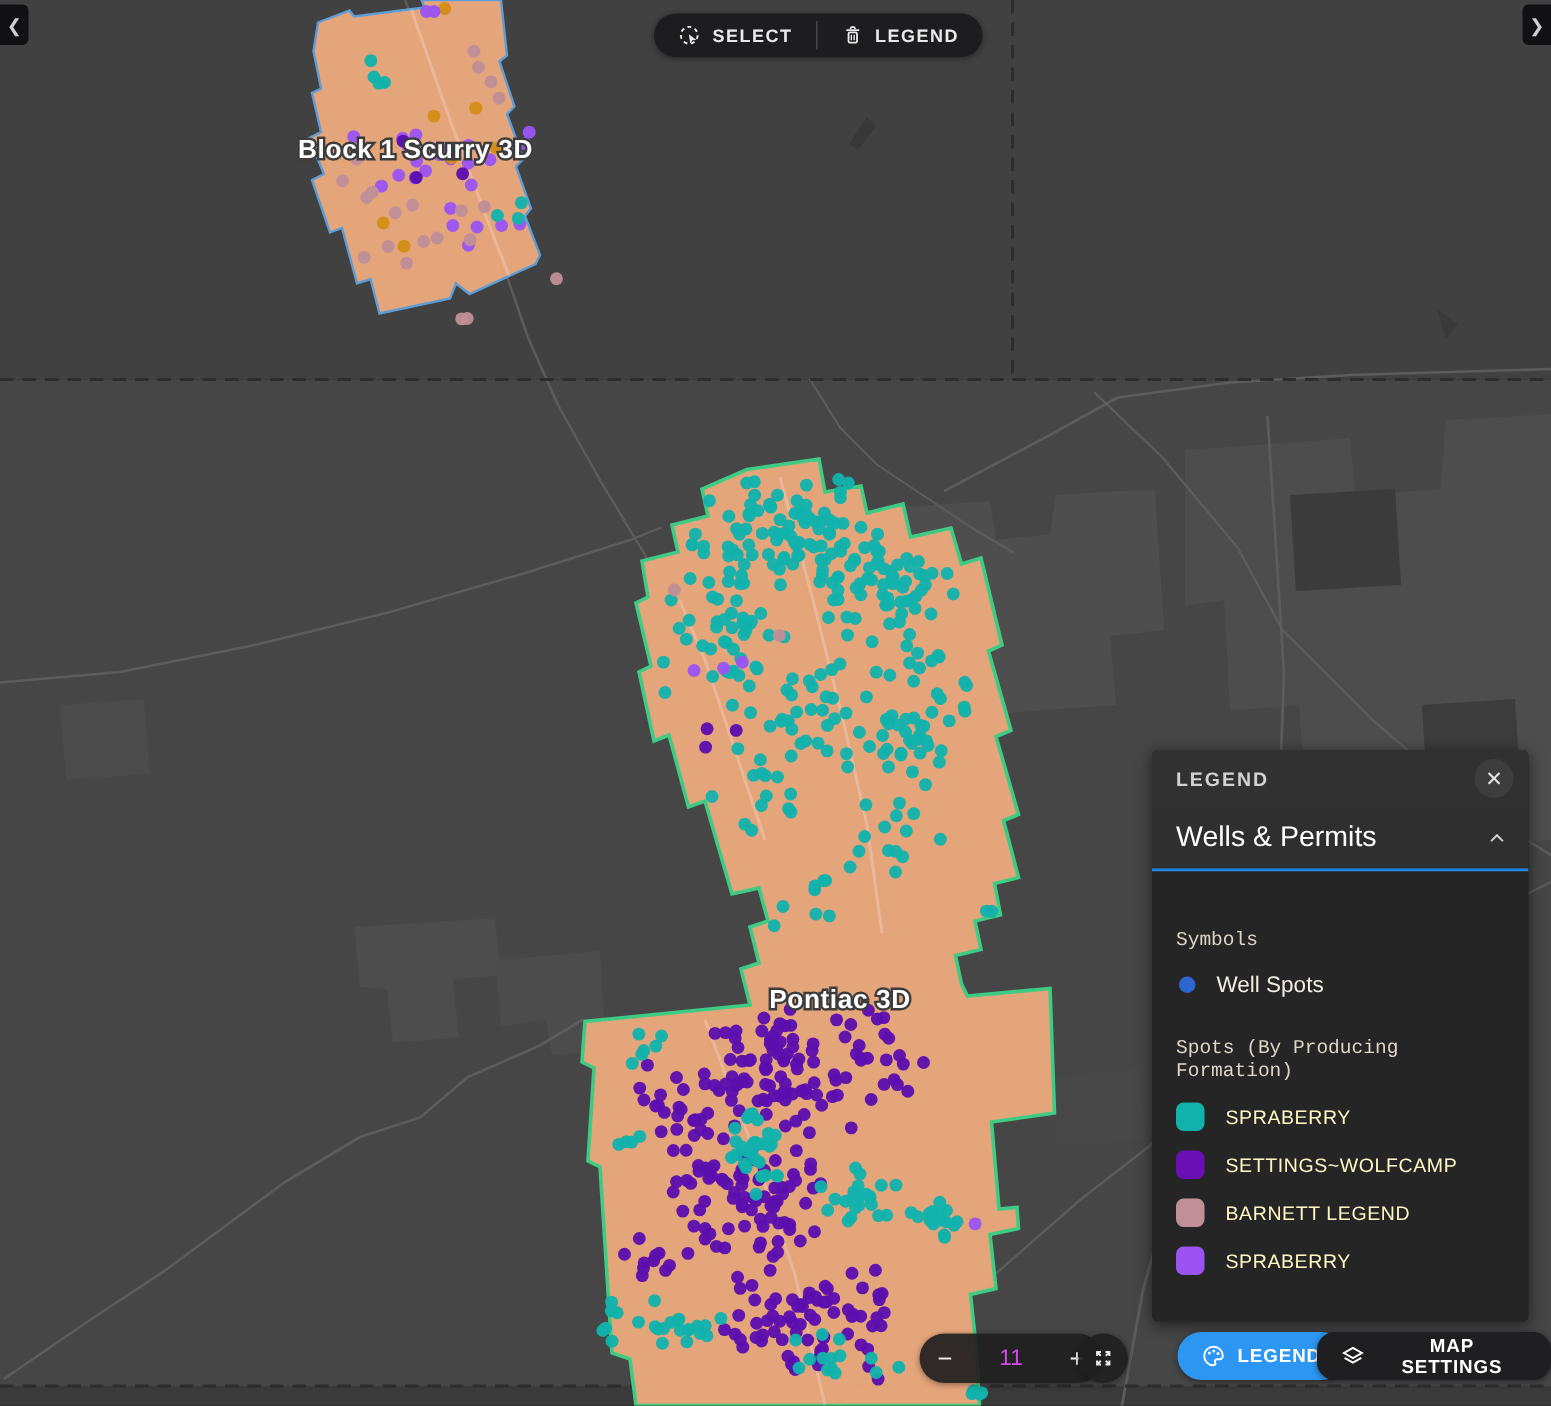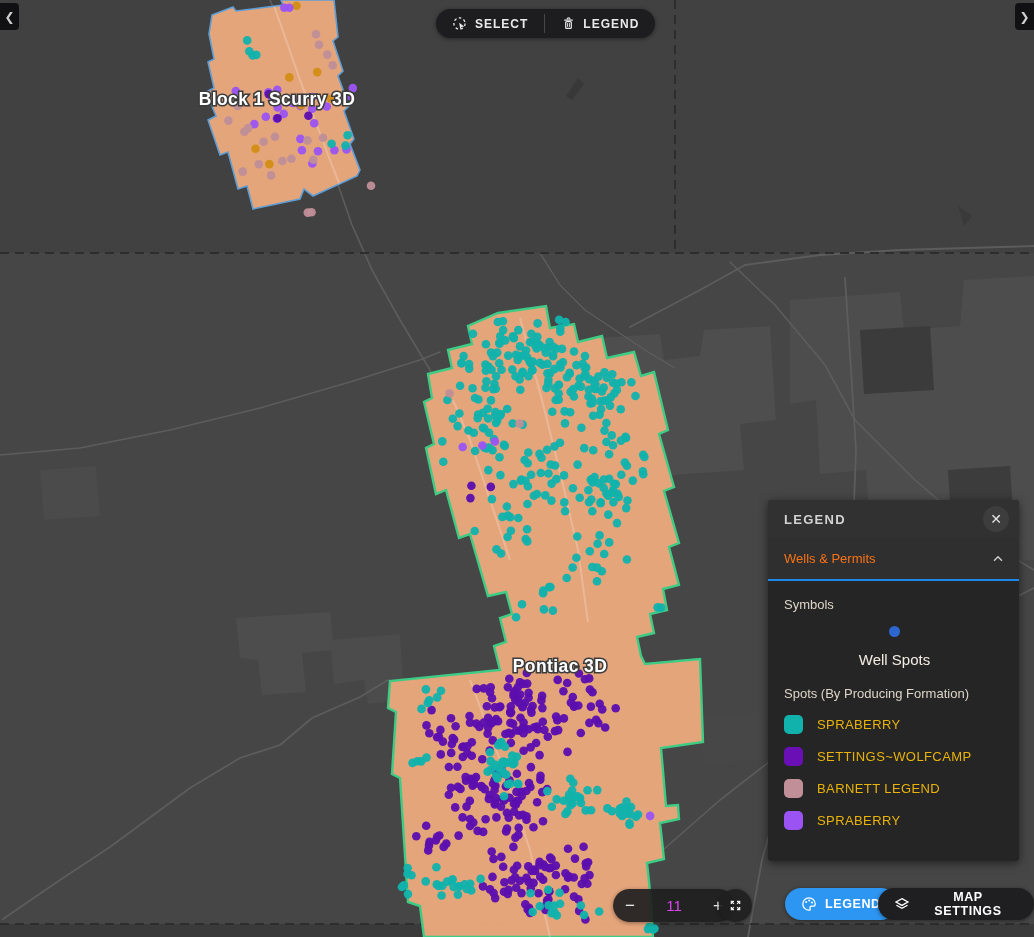--- a/index.html
+++ b/index.html
@@ -25,45 +25,45 @@
   
   .panel{position:absolute;left:768px;top:500px;width:251px;background:#262626;border-radius:4px;
          box-shadow:0 2px 10px rgba(0,0,0,.55);overflow:hidden;}
   .panel-header{height:38px;background:#313131;display:flex;align-items:center;justify-content:space-between;
                 padding:0 10px 0 16px;}
   .panel-title{color:#d2d2d2;font-size:13px;font-weight:bold;letter-spacing:1.3px;}
   .panel-close{width:26px;height:26px;border-radius:50%;background:#3d3d3d;border:none;color:#e3e3e3;
                font-size:14px;line-height:1;cursor:pointer;display:flex;align-items:center;justify-content:center;}
   .panel-section{height:41px;background:#2f2f2f;border-bottom:2px solid #1f87e8;display:flex;
                  align-items:center;justify-content:space-between;padding:0 14px 0 16px;cursor:pointer;}
-  .section-title{color:#f97316;font-size:13px;}
+  .section-title{color:#ffffff;font-size:19px;}
   .panel-body{padding:12px 16px 18px 16px;background:#252525;}
-  .body-heading{color:#ddd6c9;font-size:13px;margin:4px 0 14px 0;}
-  .wellspot-row{display:flex;align-items:center;gap:14px;margin:14px 0 18px 2px;flex-direction:column;}
+  .body-heading{color:#ddd6c9;font-size:13px;margin:26px 0 14px 0;font-family:Liberation Mono, monospace;}
+  .wellspot-row{display:flex;align-items:center;gap:14px;margin:14px 0 18px 2px;}
   .wellspot-dot{width:11px;height:11px;border-radius:50%;}
   .wellspot-label{color:#f2ede4;font-size:15px;}
   .formation-row{display:flex;align-items:center;gap:14px;margin:0 0 13px 0;}
   .swatch{width:19px;height:19px;border-radius:5px;flex:none;}
-  .formation-label{color:#eab308;font-size:13px;letter-spacing:.4px;text-align:right;}
+  .formation-label{color:#fef9c3;font-size:13px;letter-spacing:.4px;text-align:right;}
 
   
   .zoom-pill{position:absolute;left:613px;top:889px;width:98px;height:33px;border-radius:17px;
              background:rgba(32,32,32,.92);display:flex;align-items:center;justify-content:space-between;
              padding:0 12px;box-shadow:0 1px 4px rgba(0,0,0,.4);}
   .zoom-btn{background:none;border:none;color:#f0f0f0;font-size:17px;line-height:1;cursor:pointer;padding:0;}
   .zoom-level{color:#d946ef;font-size:15px;}
   .fs-btn{position:absolute;left:719px;top:889px;width:33px;height:33px;border-radius:50%;
           background:rgba(32,32,32,.92);border:none;cursor:pointer;display:flex;align-items:center;
           justify-content:center;box-shadow:0 1px 4px rgba(0,0,0,.4);}
   .pill-btn{position:absolute;top:888px;height:32px;border-radius:16px;border:none;display:flex;
             align-items:center;gap:8px;padding:0 16px;cursor:pointer;color:#fff;font-size:12.5px;
             font-weight:bold;letter-spacing:.6px;box-shadow:0 1px 4px rgba(0,0,0,.45);
             font-family:"Liberation Sans",sans-serif;}
   .legend-btn{left:785px;background:#2d96f2;}
-  .settings-btn{left:878px;background:#1f1f21;}
+  .settings-btn{left:878px;background:#1f1f21;border-radius:12px;}
 </style>
 </head>
 <body>
 
 <div id="map-wrap">
   <svg id="map-svg" width="1034" height="937" viewBox="0 0 1034 937">
     <g id="layer-bg">
         <rect x="0" y="0" width="1034" height="253" fill="#414141"></rect>
         <rect x="0" y="253" width="1034" height="671" fill="#464646"></rect>
         <rect x="0" y="924" width="1034" height="13" fill="#3a3a3a"></rect>

